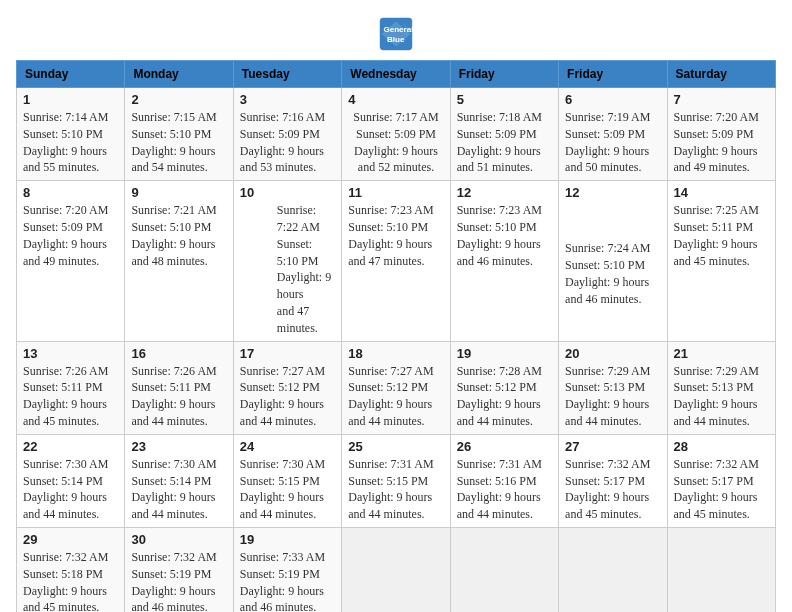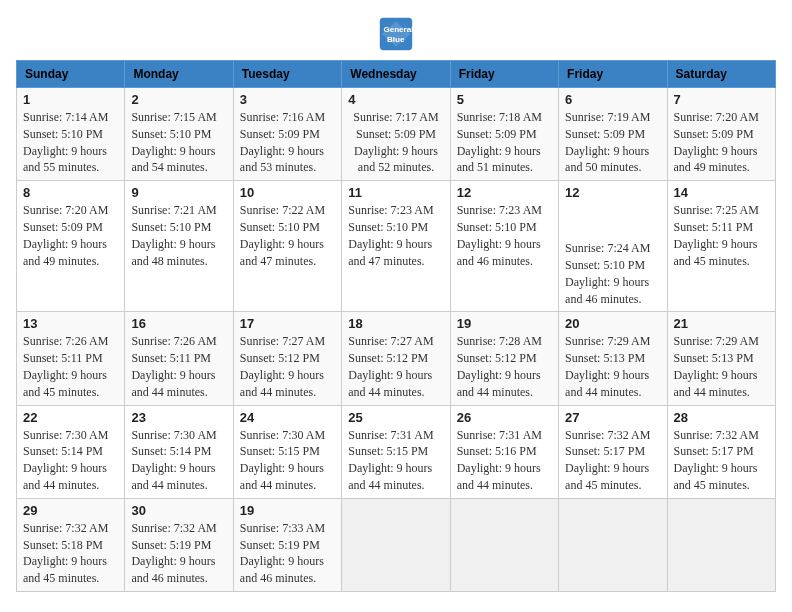--- a/index.html
+++ b/index.html
@@ -175,21 +175,21 @@
         </td>
         <td>
           <span class="day-num">9</span>
           <div class="day-info" style="white-space: pre-line;">Sunrise: 7:21 AM
 Sunset: 5:10 PM
 Daylight: 9 hours
 and 48 minutes.</div>
         </td>
         <td>
           <span class="day-num">10</span>
-          <div class="day-info" style="white-space: pre-line;">Sunrise: 7:22 AM
+          <div class="day-info" style="white-space: pre-line; margin-left: 37px;">Sunrise: 7:22 AM
 Sunset: 5:10 PM
 Daylight: 9 hours
 and 47 minutes.</div>
         </td>
         <td>
           <span class="day-num">11</span>
           <div class="day-info" style="white-space: pre-line;">Sunrise: 7:23 AM
 Sunset: 5:10 PM
 Daylight: 9 hours
 and 47 minutes.</div>

